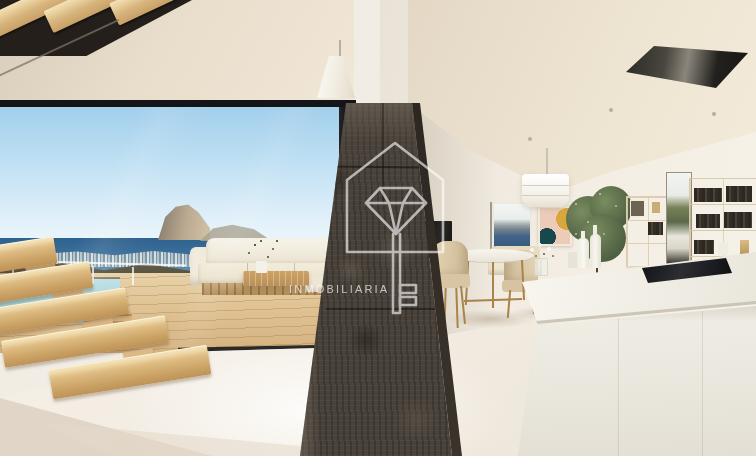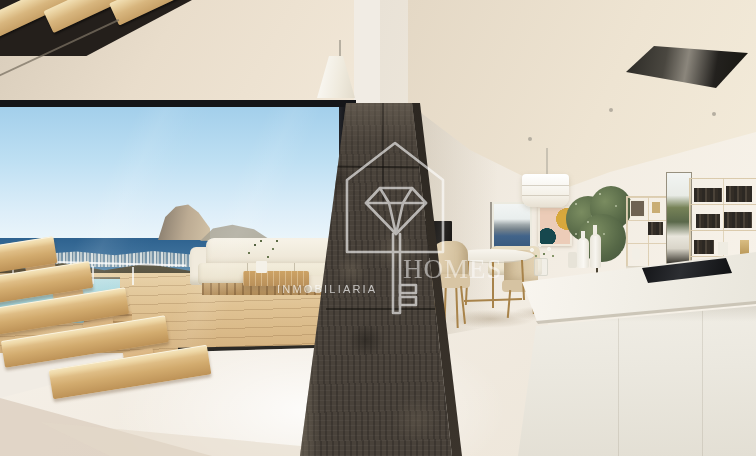--- a/index.html
+++ b/index.html
@@ -222,21 +222,21 @@
 
   
   .wm-svg{left:255px;top:130px;width:240px;height:190px;opacity:.62;}
   .wm-text-left{left:294px;top:252px;font-family:"Liberation Serif",serif;font-size:30px;
     letter-spacing:3px;color:rgba(255,255,255,.62);
     -webkit-mask-image:linear-gradient(90deg,rgba(0,0,0,.12),#000 55%);
     mask-image:linear-gradient(90deg,rgba(0,0,0,.12),#000 55%);}
   .wm-text-right{left:403px;top:254px;font-family:"Liberation Serif",serif;font-size:27px;
     letter-spacing:1px;color:rgba(255,255,255,.5);}
   .wm-subtitle{left:277px;top:283px;font-family:"Liberation Sans",sans-serif;font-size:11px;
-    letter-spacing:2.2px;color:rgba(255,255,255,.68);}
+    letter-spacing:2.2px;color:rgba(255,255,255,.68);padding-left:12px;}
 </style>
 </head>
 <body>
 
 <div class="canvas">
 
   <div class="abs wall-right"></div>
   <div class="abs wall-shade-left"></div>
   <div class="abs ceiling-right"></div>
   <div class="abs extractor"></div>
@@ -368,16 +368,15 @@
       <path d="M140 13 L188 50 L188 122 L92 122 L92 50 Z"></path>
       <path d="M111 73 L125 58 L157 58 L171 73 L141 104 Z"></path>
       <path d="M111 73 L171 73"></path>
       <path d="M125 58 L134 73 M157 58 L148 73"></path>
       <path d="M134 73 L141 104 M148 73 L141 104"></path>
       <path d="M138 104 L138 183 M145 104 L145 183 M138 183 L145 183"></path>
       <rect x="145" y="155" width="16" height="8"></rect>
       <rect x="145" y="167" width="16" height="8"></rect>
     </g>
   </svg>
-  <div class="abs wm-text-right">HOMES</div>
   <div class="abs wm-subtitle">INMOBILIARIA</div>
 
 </div>
 
 </body></html>

